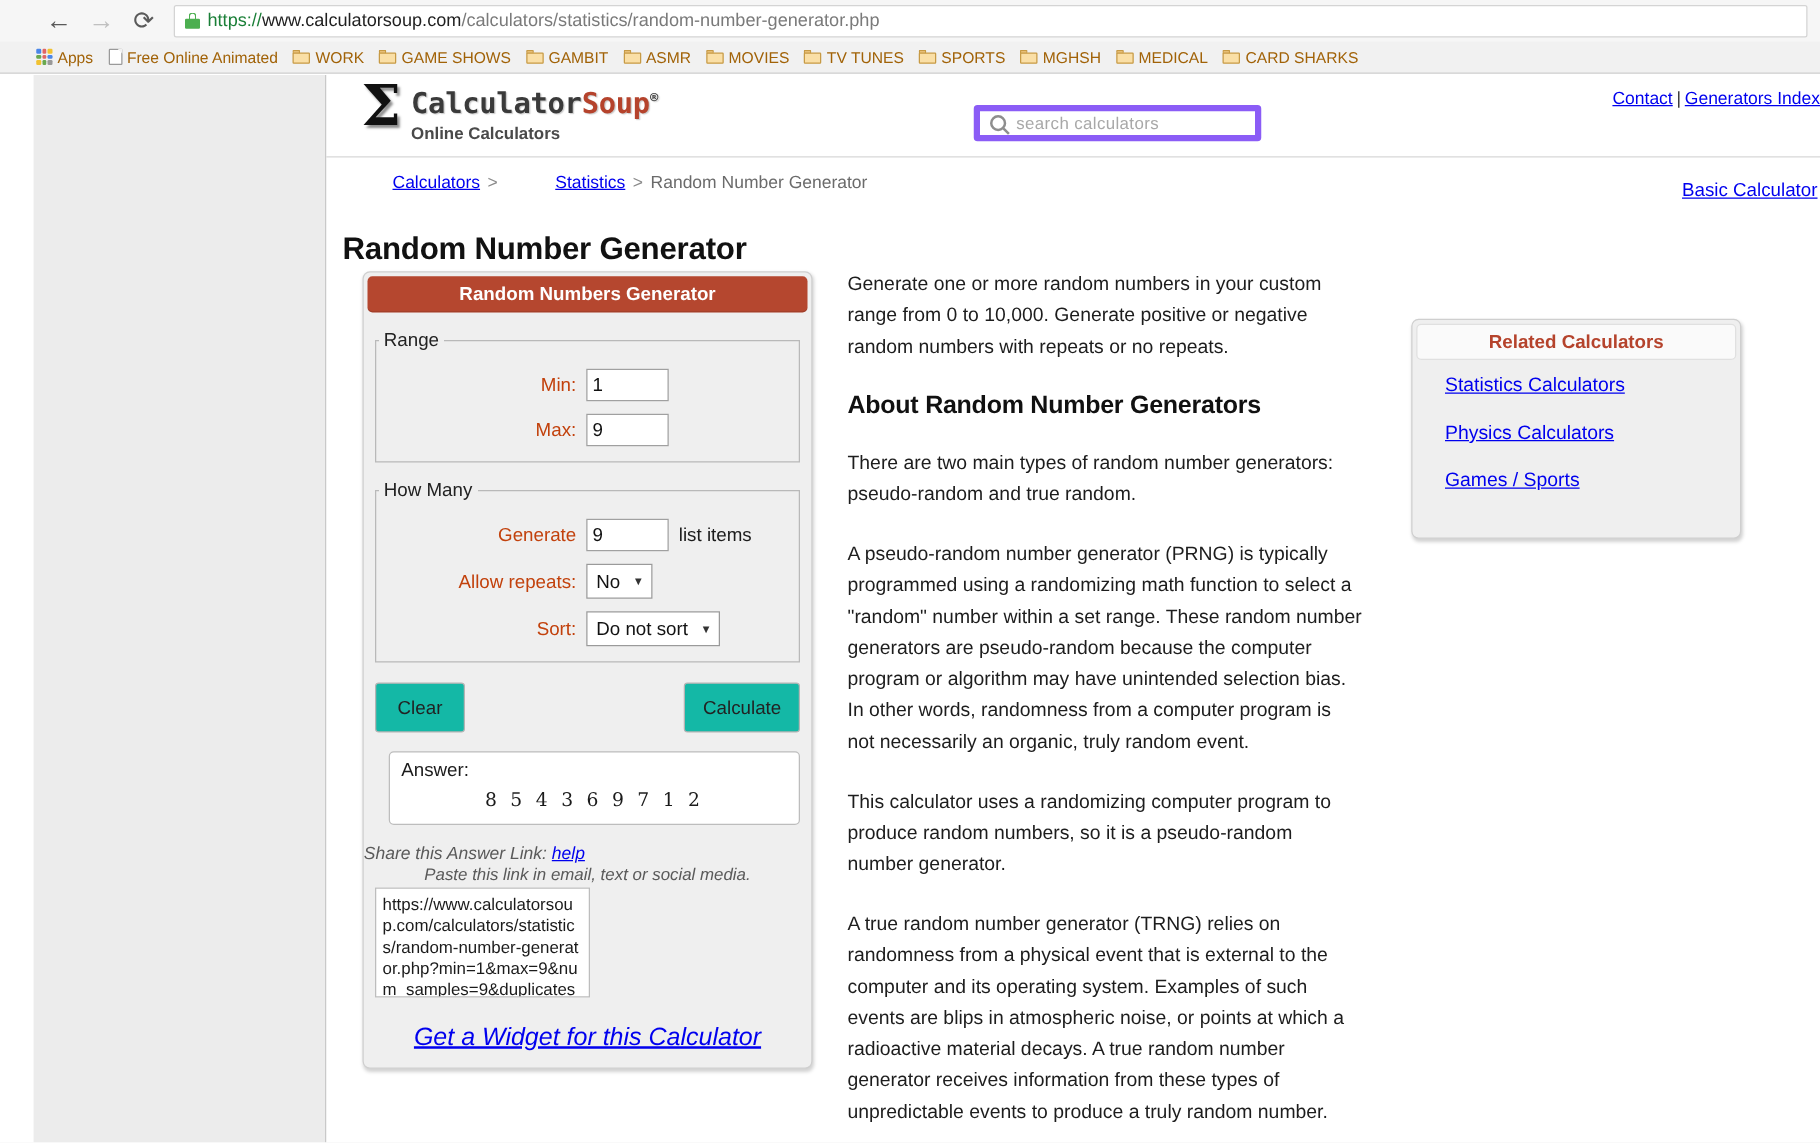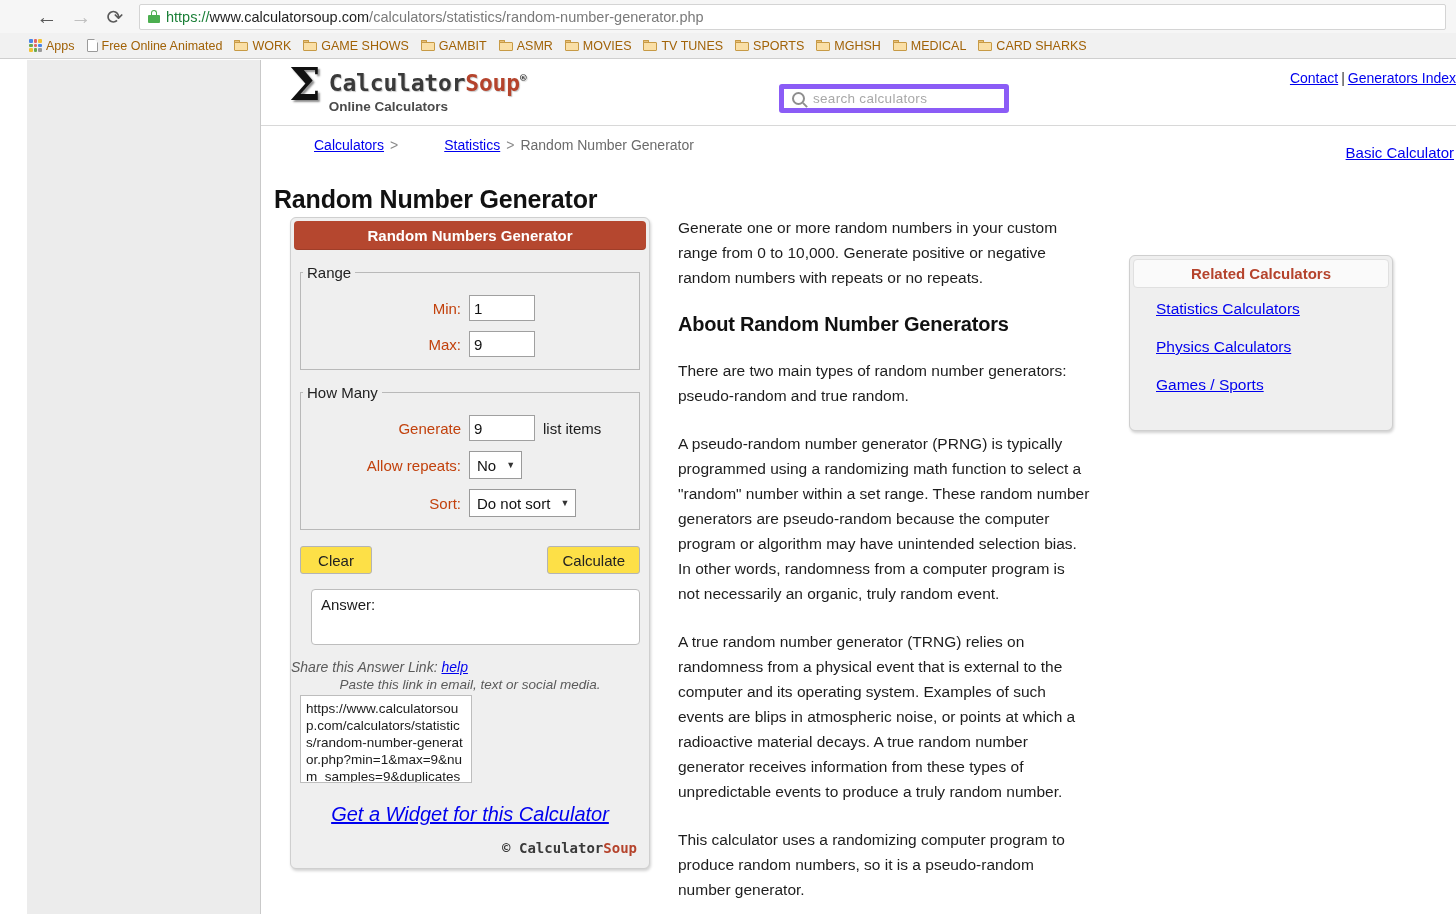--- a/index.html
+++ b/index.html
@@ -235,22 +235,22 @@
     padding: 0 6px 0 7px; font-size:15px; color:#111;
   }
   .sel .cap { margin-right: 10px; }
   .sel .arw { font-size: 9px; color:#333; }
 
   .btn-row {
     display:flex; justify-content:space-between;
     margin: 16px 9px 0 9px;
   }
   button.btn {
-    min-width: 72px; height: 28px;
-    background: #fde047;
+    min-width: 72px; height: 40px;
+    background: #14b8a6;
     border: 1px solid #b4b4b4;
     border-radius: 3px;
     font-size: 15px; color: #222;
     font-family:"Liberation Sans",sans-serif;
     padding: 0 14px;
     cursor: pointer;
   }
 
   .answer-box {
     margin: 15px 9px 0 20px;
@@ -517,44 +517,44 @@
             </div>
           </fieldset>
 
           <div class="btn-row">
             <button class="btn">Clear</button>
             <button class="btn">Calculate</button>
           </div>
 
           <div class="answer-box">
             <div class="answer-lab">Answer:</div>
+            <div class="answer-val">8 5 4 3 6 9 7 1 2</div>
           </div>
 
           <div class="share-line">
             <span>Share this Answer Link:</span>
             <a href="#">help</a>
           </div>
           <div class="share-sub">Paste this link in email, text or social media.</div>
 
           <textarea class="share-ta" style="">https://www.calculatorsoup.com/calculators/statistics/random-number-generator.php?min=1&amp;max=9&amp;num_samples=9&amp;duplicates=no&amp;sort_answer=none&amp;action=solve</textarea>
 
           <div class="widget-link">
             <a href="#">Get a Widget for this Calculator</a>
           </div>
 
-          <div class="copyright"><span>©</span> <span>Calculator</span><span class="s">Soup</span></div>
         </div>
 
         <div class="article">
           <p>Generate one or more random numbers in your custom range from 0 to 10,000. Generate positive or negative random numbers with repeats or no repeats.</p>
           <h2>About Random Number Generators</h2>
           <p>There are two main types of random number generators: pseudo-random and true random.</p>
           <p>A pseudo-random number generator (PRNG) is typically programmed using a randomizing math function to select a "random" number within a set range. These random number generators are pseudo-random because the computer program or algorithm may have unintended selection bias. In other words, randomness from a computer program is not necessarily an organic, truly random event.</p>
+          <p>This calculator uses a randomizing computer program to produce random numbers, so it is a pseudo-random number generator.</p>
           <p>A true random number generator (TRNG) relies on randomness from a physical event that is external to the computer and its operating system. Examples of such events are blips in atmospheric noise, or points at which a radioactive material decays. A true random number generator receives information from these types of unpredictable events to produce a truly random number.</p>
-          <p>This calculator uses a randomizing computer program to produce random numbers, so it is a pseudo-random number generator.</p>
         </div>
 
         <div class="related">
           <div class="related-title">Related Calculators</div>
           <ul>
             <li>
               <a href="#">Statistics Calculators</a>
             </li>
             <li>
               <a href="#">Physics Calculators</a>

